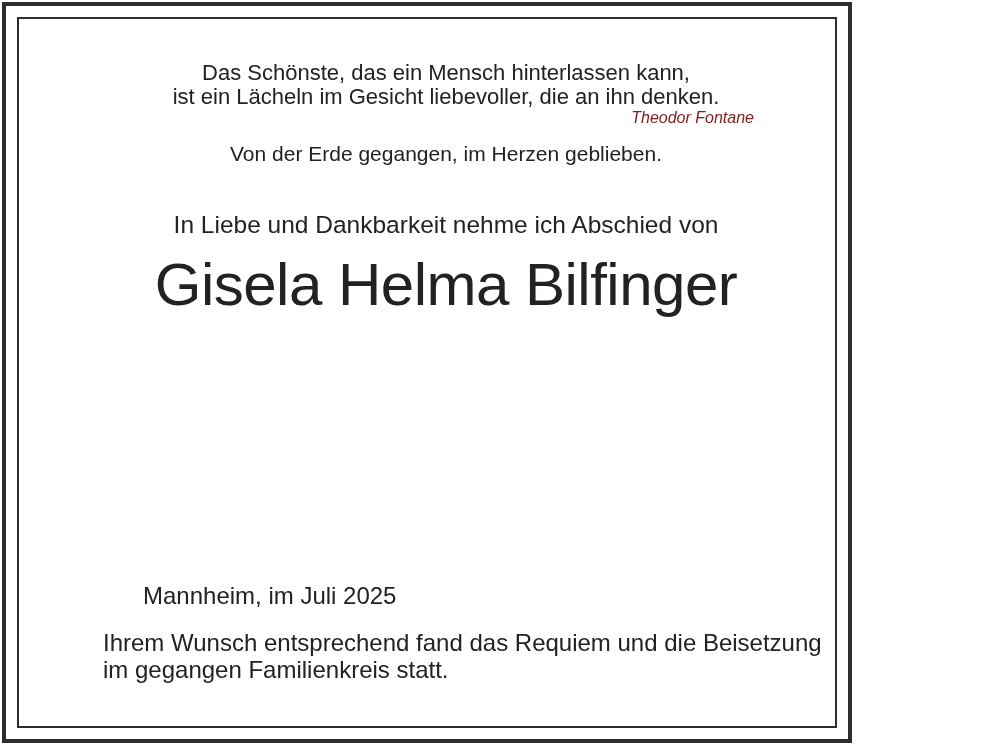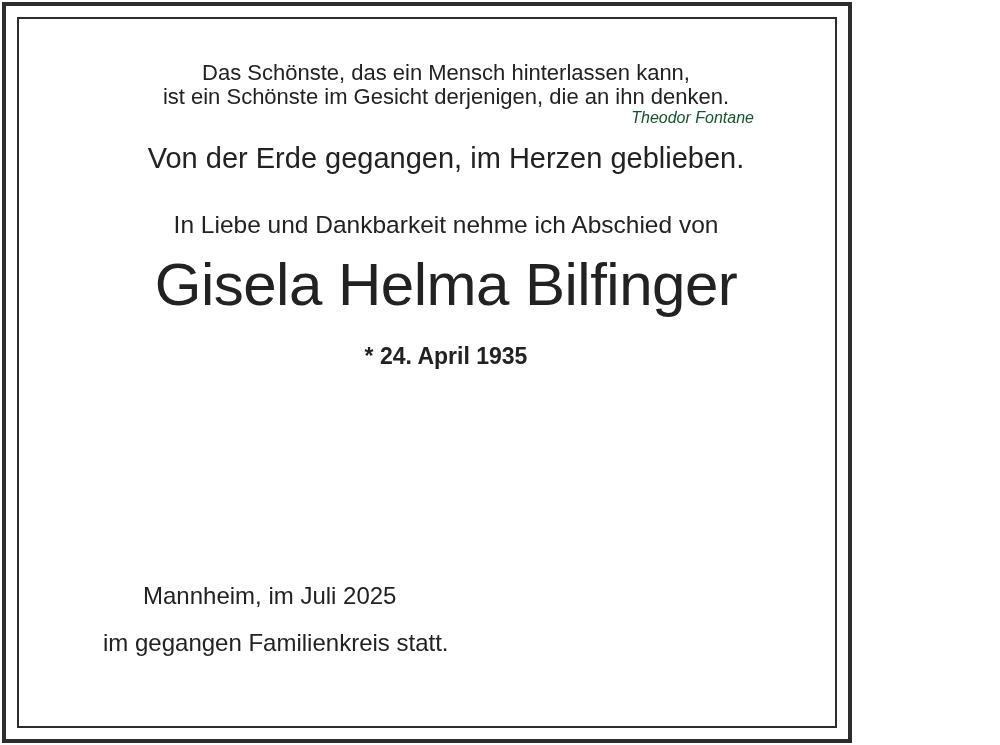--- a/index.html
+++ b/index.html
@@ -39,26 +39,26 @@
     top: 61px;
     font-size: 22px;
     line-height: 23.5px;
   }
   .quote-attribution {
     position: absolute;
     top: 109px;
     right: 100px;
     font-size: 16px;
     font-style: italic;
-    color: #14532d;
+    color: #7f1d1d;
     white-space: nowrap;
   }
   .motto-line {
     top: 142px;
-    font-size: 29px;
+    font-size: 21px;
   }
   .farewell-intro {
     top: 211px;
     font-size: 24.5px;
   }
   .deceased-name {
     top: 250px;
     font-size: 60px;
     line-height: 70px;
     font-weight: normal;
@@ -107,35 +107,35 @@
 </head>
 <body>
 
 <div class="page">
 
   <div class="outer-frame"></div>
   <div class="inner-frame"></div>
 
   <div class="centered quote-block">
     <div>Das Schönste, das ein Mensch hinterlassen kann,</div>
-    <div>ist ein Schönste im Gesicht derjenigen, die an ihn denken.</div>
+    <div>ist ein Lächeln im Gesicht liebevoller, die an ihn denken.</div>
   </div>
 
   <div class="quote-attribution">Theodor Fontane</div>
 
   <div class="centered motto-line">Von der Erde gegangen, im Herzen geblieben.</div>
 
   <div class="centered farewell-intro">In Liebe und Dankbarkeit nehme ich Abschied von</div>
 
   <div class="centered deceased-name">Gisela Helma Bilfinger</div>
 
   <div class="dates-row">
-    <span>* 24. April 1935</span>
   </div>
 
 
   <div class="place-date-line">Mannheim, im Juli 2025</div>
 
   <div class="closing-block">
+    <div>Ihrem Wunsch entsprechend fand das Requiem und die Beisetzung</div>
     <div>im gegangen Familienkreis statt.</div>
   </div>
 
 </div>
 
 </body></html>

